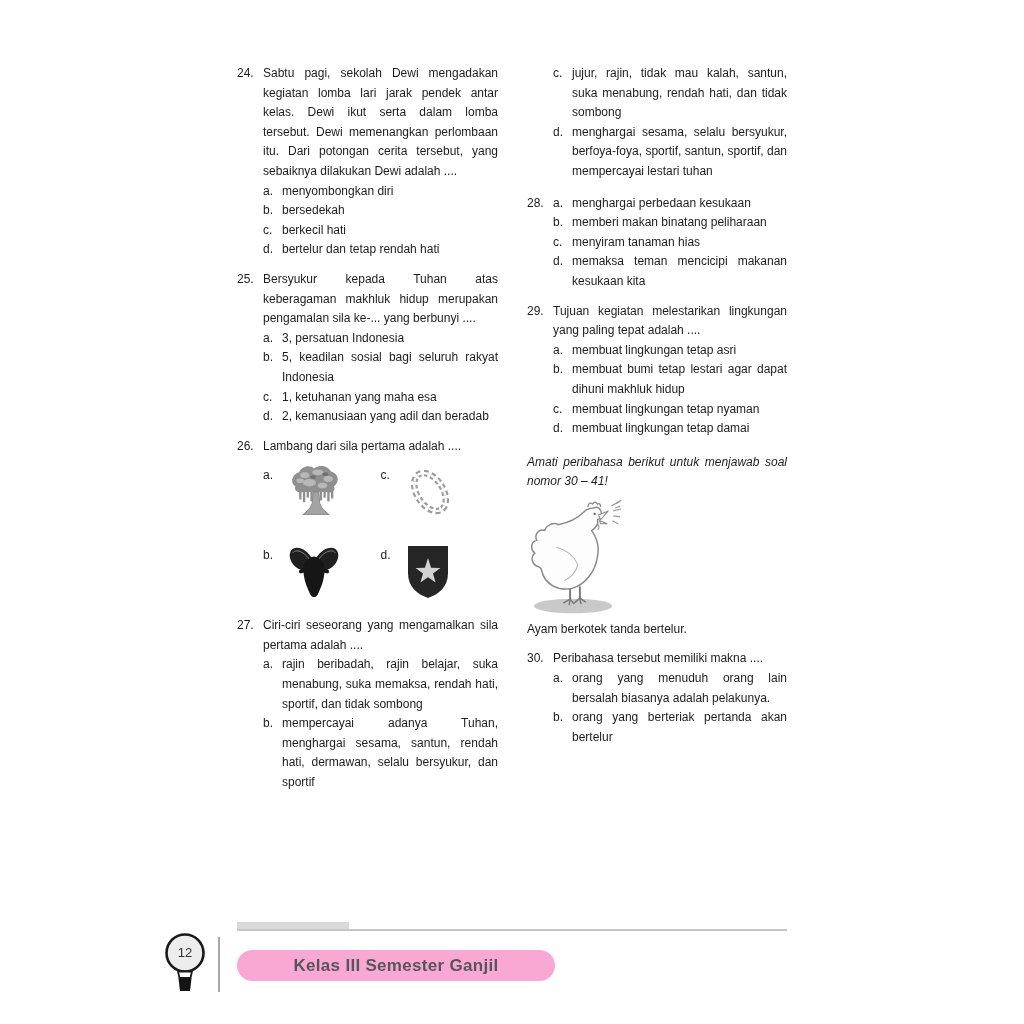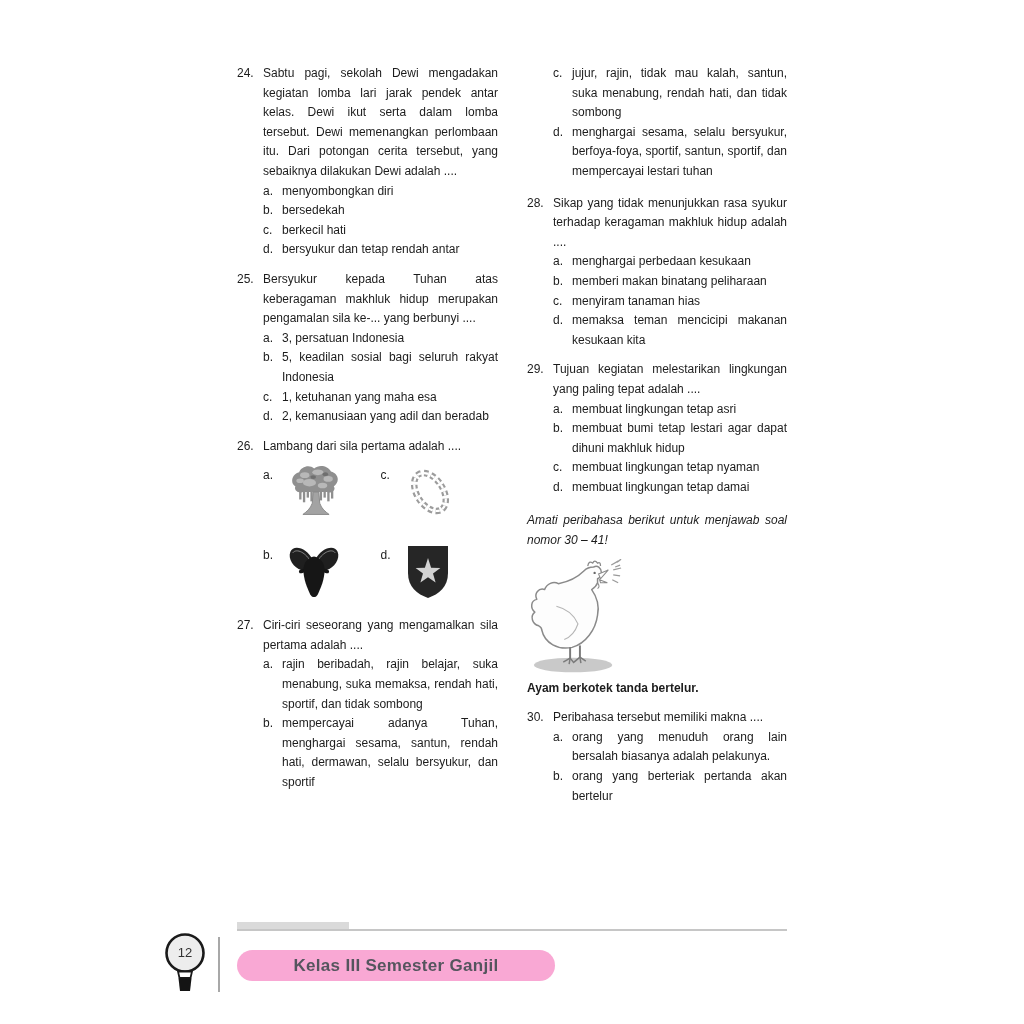--- a/index.html
+++ b/index.html
@@ -14,21 +14,21 @@
   .col-right{left:527px;width:260px;}
   .question{display:flex;margin-bottom:10px;}
   .qnum{flex:none;width:26px;}
   .qbody{flex:1;min-width:0;}
   .qtext{margin:0;text-align:justify;}
   .option{display:flex;}
   .letter{flex:none;width:19px;}
   .otext{flex:1;min-width:0;text-align:justify;margin:0;}
   .cont-options{margin-bottom:12px;}
   .note{font-style:italic;text-align:justify;margin:14px 0 8px 0;}
-  .caption{margin:4px 0 10px 0;font-weight:bold;}
+  .caption{margin:4px 0 10px 0;}
   .figure{margin:2px 0 0 0;height:116px;}
   .img-grid{display:grid;grid-template-columns:1fr 1fr;row-gap:24px;margin-top:8px;margin-bottom:4px;}
   .img-opt{display:flex;align-items:flex-start;}
   .img-opt .letter{width:24px;padding-top:2px;}
   .glyph{display:block;}
 
   
   .rule-thick{position:absolute;left:237px;top:922px;width:112px;height:7px;background:#dadada;}
   .rule-thin{position:absolute;left:237px;top:929px;width:550px;height:2px;background:#c6c6c6;}
   .v-divider{position:absolute;left:218px;top:937px;width:2px;height:55px;background:#a8a8a8;}
@@ -62,21 +62,21 @@
         <div class="option">
           <span class="letter">b.</span>
           <span class="otext">bersedekah</span>
         </div>
         <div class="option">
           <span class="letter">c.</span>
           <span class="otext">berkecil hati</span>
         </div>
         <div class="option">
           <span class="letter">d.</span>
-          <span class="otext">bersyukur dan tetap rendah antar</span>
+          <span class="otext">bertelur dan tetap rendah hati</span>
         </div>
       </div>
     </div>
 
     <div class="question">
       <div class="qnum">25.</div>
       <div class="qbody">
         <p class="qtext">Bersyukur kepada Tuhan atas keberagaman makhluk hidup merupakan pengamalan sila ke-... yang berbunyi ....</p>
         <div class="option">
           <span class="letter">a.</span>
@@ -196,21 +196,20 @@
         <div class="option">
           <span class="letter">d.</span>
           <span class="otext">menghargai sesama, selalu bersyukur, berfoya-foya, sportif, santun, sportif, dan mempercayai lestari tuhan</span>
         </div>
       </div>
     </div>
 
     <div class="question">
       <div class="qnum">28.</div>
       <div class="qbody">
-        <p class="qtext">Sikap yang tidak menunjukkan rasa syukur terhadap keragaman makhluk hidup adalah ....</p>
         <div class="option">
           <span class="letter">a.</span>
           <span class="otext">menghargai perbedaan kesukaan</span>
         </div>
         <div class="option">
           <span class="letter">b.</span>
           <span class="otext">memberi makan binatang peliharaan</span>
         </div>
         <div class="option">
           <span class="letter">c.</span>

